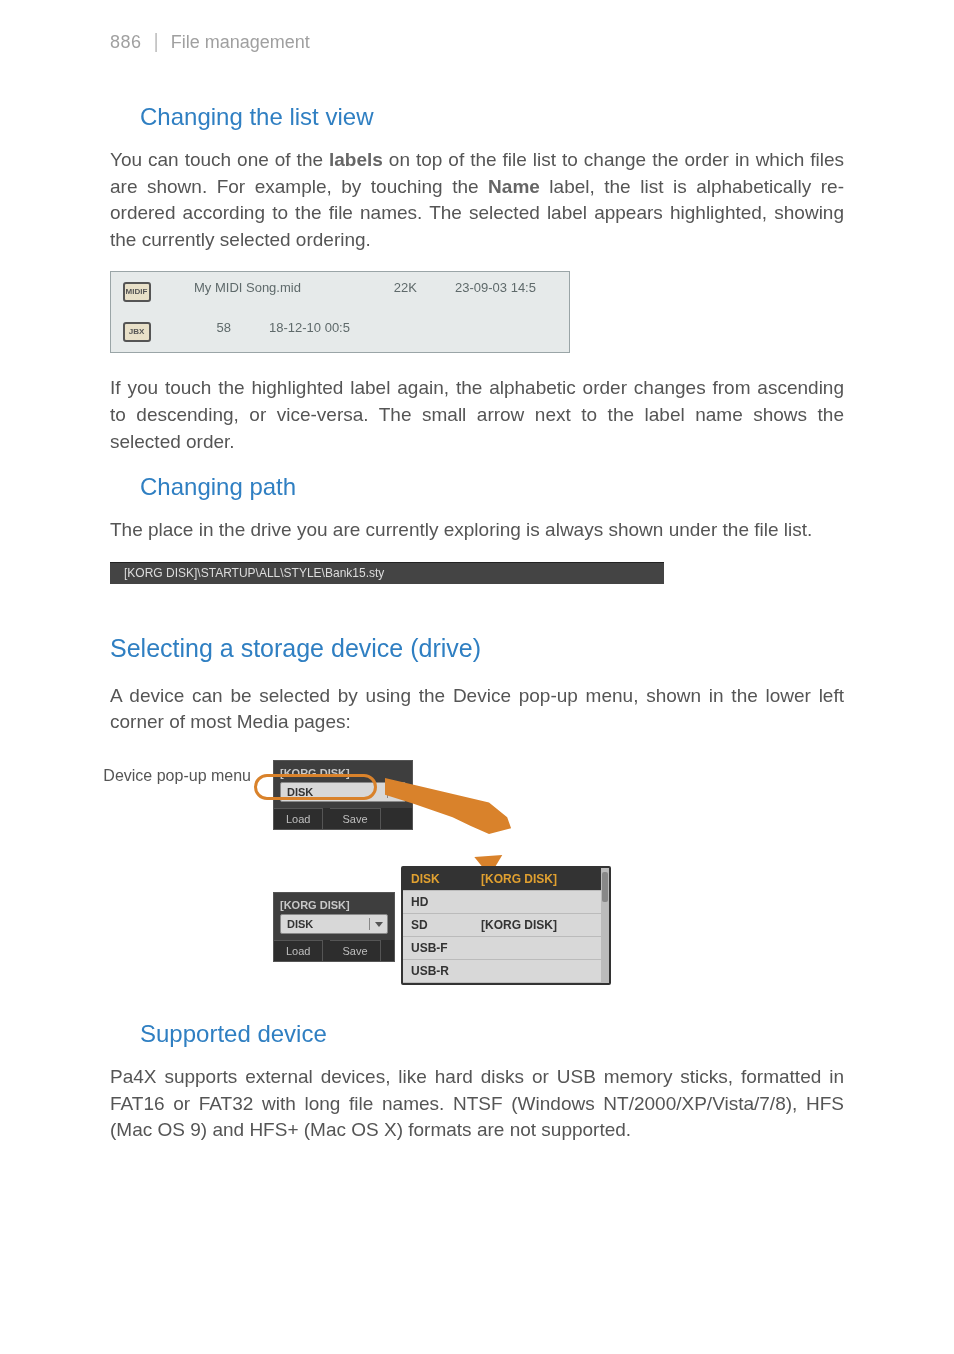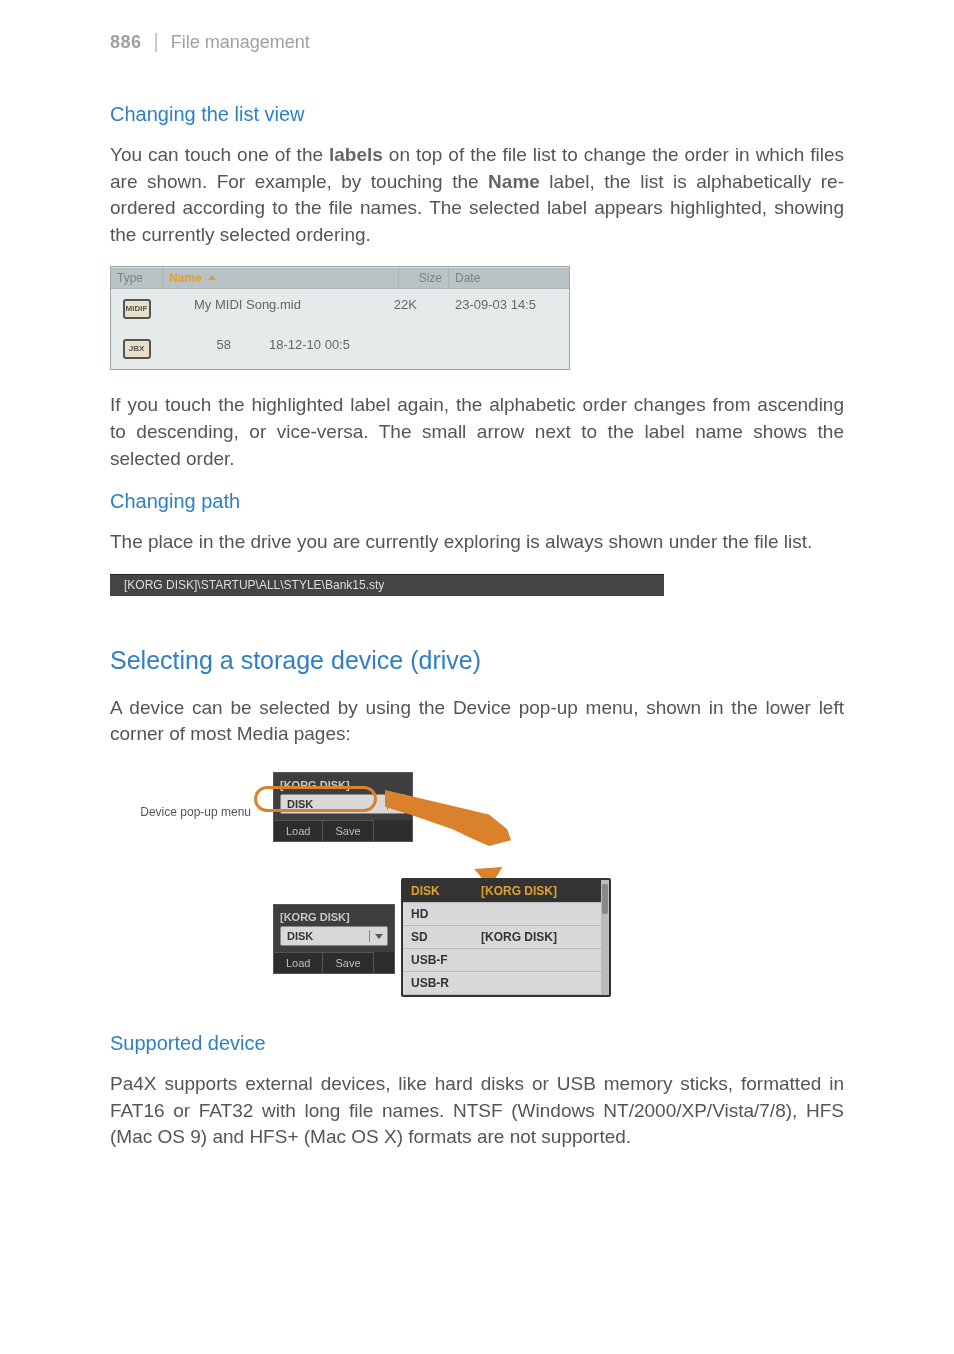--- a/index.html
+++ b/index.html
@@ -11,29 +11,30 @@
     padding: 30px 110px 60px 110px;
   }
   .page-header {
     display: flex;
     align-items: baseline;
     gap: 12px;
     color: #a0a0a0;
     font-size: 18px;
     margin-bottom: 50px;
   }
-  .page-number { font-weight: 700; letter-spacing: 0.5px; }
+  .page-number { font-weight: 400; letter-spacing: 0.5px; }
   .page-divider { color: #c0c0c0; font-size: 20px; }
   .section-label { font-weight: 400; }
 
   .sub-heading {
     color: #2f7fc2;
-    font-size: 20px;
+    font-size: 24px;
     font-weight: 500;
     margin-bottom: 16px;
+    margin-left: 30px;
   }
   .main-heading {
     color: #2f7fc2;
     font-size: 25px;
     font-weight: 500;
     margin: 50px 0 20px 0;
   }
   p.body {
     font-size: 19px;
     line-height: 1.4;
@@ -111,24 +112,24 @@
     font-size: 12px;
     padding: 3px 10px 4px 14px;
     margin: 6px 0 20px 0;
     border-top: 1px solid #222;
   }
 
   
   .device-figure { position: relative; width: 540px; height: 230px; margin: 8px 0 10px -5px; }
   .caption {
     position: absolute;
-    left: -4px; top: 39px;
+    left: -4px; top: 12px;
     width: 150px;
     text-align: right;
-    font-size: 12px;
+    font-size: 16px;
     color: #555;
     line-height: 1.3;
   }
   .ui-box {
     position: absolute;
     background: #3e3e3e;
     border: 1px solid #555;
     padding: 6px 6px 0 6px;
     font-family: Verdana, sans-serif;
     font-size: 11px;
@@ -159,21 +160,21 @@
   .select-box .sel-arrow::after {
     content: "";
     display: inline-block;
     border-left: 4px solid transparent;
     border-right: 4px solid transparent;
     border-top: 5px solid #555;
     position: relative; top: -1px;
   }
   .ui-tabs {
     display: flex;
-    gap: 0;
+    gap: 7px;
     background: #2d2d2d;
     margin: 0 -6px;
   }
   .ui-tabs div {
     padding: 4px 12px;
     color: #bfbfbf;
     font-size: 11px;
     border-right: 1px solid #555;
     border-top: 1px solid #555;
   }
@@ -273,26 +274,20 @@
   <span class="page-divider">|</span>
   <span class="section-label">File management</span>
 </div>
 
 <div class="sub-heading">Changing the list view</div>
 <p class="body">
   <span>You can touch one of the </span><span class="semibold">labels</span><span> on top of the file list to change the order in which files are shown. For example, by touching the </span><span class="semibold">Name</span><span> label, the list is alphabetically re-ordered according to the file names. The selected label appears highlighted, showing the currently selected ordering.</span>
 </p>
 
 <div class="filelist">
-  <div class="fl-header">
-    <div class="col-type">Type</div>
-    <div class="col-name sorted">Name</div>
-    <div class="col-size">Size</div>
-    <div class="col-date">Date</div>
-  </div>
   <div class="fl-row">
     <div class="col-type">
         <div class="file-icon">MIDIF</div>
       </div>
     <div class="col-name">My MIDI Song.mid</div>
     <div class="col-size">22K</div>
     <div class="col-date">23-09-03 14:5</div>
   </div>
   <div class="fl-row">
     <div class="col-type">

